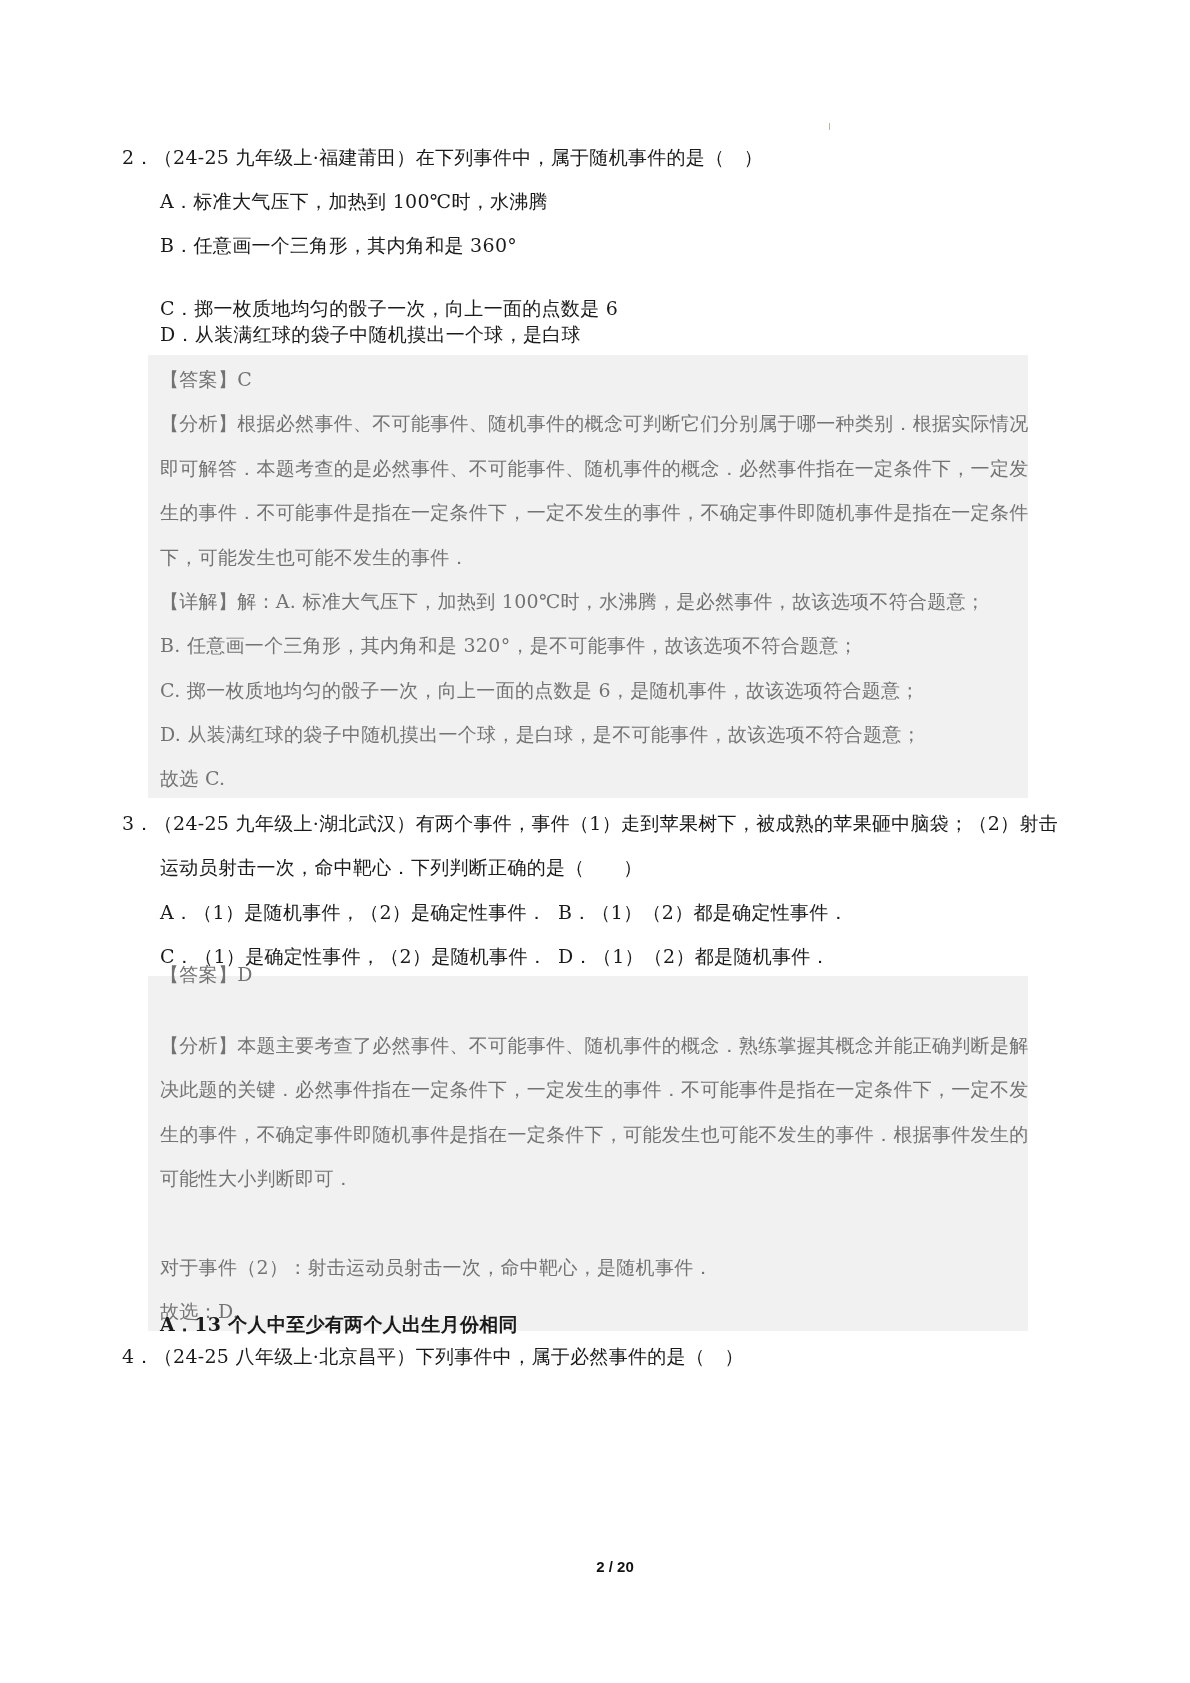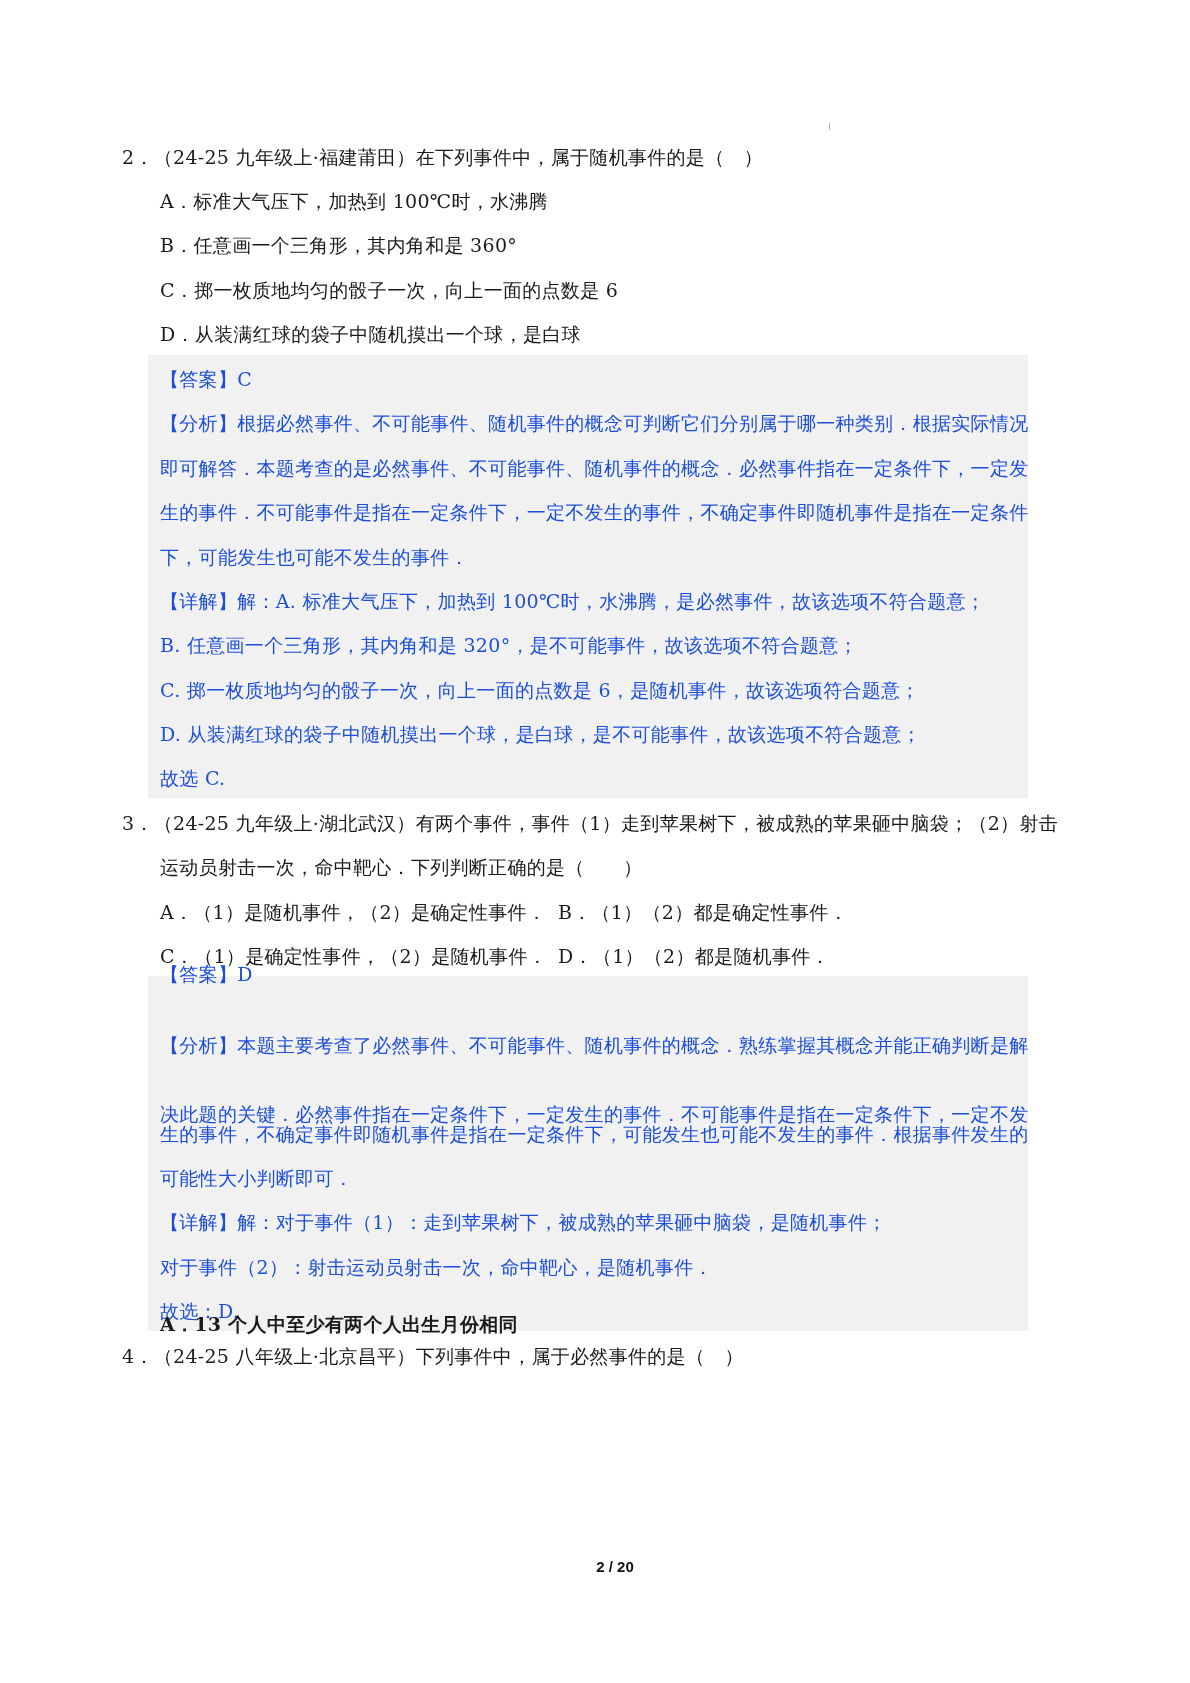--- a/index.html
+++ b/index.html
@@ -4,36 +4,36 @@
 <style>
   html, body { margin: 0; padding: 0; background: #ffffff; }
   body { width: 1190px; height: 1683px; position: relative; overflow: hidden;
          font-family: "DejaVu Serif", "Liberation Serif", serif; color: #1a1a1a; }
   .page { position: absolute; left: 0; top: 0; width: 1190px; height: 1683px; margin-left: 20px; }
   .cursor-mark { position: absolute; left: 809px; top: 123px; width: 1px; height: 7px; background: #b8b8a0; }
   .line { position: absolute; font-size: 19px; line-height: 24px; white-space: nowrap; letter-spacing: 0.3px; }
   .q { left: 102px; }
   .opt { left: 140px; }
   .panel { position: absolute; left: 128px; width: 880px; background: #f1f1f1; }
-  .red { color: #1d4ed8; }
+  .red { color: #737373; }
   .pline { left: 140px; }
   .footer { position: absolute; left: 0; width: 1190px; top: 1558px; text-align: center;
             font-family: "Liberation Sans", "DejaVu Sans", sans-serif; font-weight: bold; font-size: 15px; color: #111; }
 </style>
 </head>
 <body>
 
 <div class="page">
 
   <div class="cursor-mark"></div>
 
   <div class="line q" style="top:145px;">2．（24-25 九年级上·福建莆田）在下列事件中，属于随机事件的是（　）</div>
   <div class="line opt" style="top:189px;">A．标准大气压下，加热到 100℃时，水沸腾</div>
   <div class="line opt" style="top:233px;">B．任意画一个三角形，其内角和是 360°</div>
-  <div class="line opt" style="top:278px;text-align:right;">C．掷一枚质地均匀的骰子一次，向上一面的点数是 6</div>
+  <div class="line opt" style="top:296px;text-align:right;">C．掷一枚质地均匀的骰子一次，向上一面的点数是 6</div>
   <div class="line opt" style="top:322px;">D．从装满红球的袋子中随机摸出一个球，是白球</div>
 
   <div class="panel" style="top:355px; height:443px;"></div>
   <div class="line pline red" style="top:367px;">【答案】C</div>
   <div class="line pline red" style="top:411px;">【分析】根据必然事件、不可能事件、随机事件的概念可判断它们分别属于哪一种类别．根据实际情况</div>
   <div class="line pline red" style="top:456px;">即可解答．本题考查的是必然事件、不可能事件、随机事件的概念．必然事件指在一定条件下，一定发</div>
   <div class="line pline red" style="top:500px;">生的事件．不可能事件是指在一定条件下，一定不发生的事件，不确定事件即随机事件是指在一定条件</div>
   <div class="line pline red" style="top:545px;">下，可能发生也可能不发生的事件．</div>
   <div class="line pline red" style="top:589px;">【详解】解：A. 标准大气压下，加热到 100℃时，水沸腾，是必然事件，故该选项不符合题意；</div>
   <div class="line pline red" style="top:633px;">B. 任意画一个三角形，其内角和是 320°，是不可能事件，故该选项不符合题意；</div>
@@ -44,24 +44,23 @@
   <div class="line q" style="top:811px;">3．（24-25 九年级上·湖北武汉）有两个事件，事件（1）走到苹果树下，被成熟的苹果砸中脑袋；（2）射击</div>
   <div class="line pline" style="top:855px;">运动员射击一次，命中靶心．下列判断正确的是（　　）</div>
   <div class="line opt" style="top:900px;">A．（1）是随机事件，（2）是确定性事件．</div>
   <div class="line" style="top:900px; left:538px;">B．（1）（2）都是确定性事件．</div>
   <div class="line opt" style="top:944px;">C．（1）是确定性事件，（2）是随机事件．</div>
   <div class="line" style="top:944px; left:538px;">D．（1）（2）都是随机事件．</div>
 
   <div class="panel" style="top:976px; height:355px;"></div>
   <div class="line pline red" style="top:962px;">【答案】D</div>
   <div class="line pline red" style="top:1033px;">【分析】本题主要考查了必然事件、不可能事件、随机事件的概念．熟练掌握其概念并能正确判断是解</div>
-  <div class="line pline red" style="top:1102px;">决此题的关键．必然事件指在一定条件下，一定发生的事件．不可能事件是指在一定条件下，一定不发</div>
+  <div class="line pline red" style="top:1077px;">决此题的关键．必然事件指在一定条件下，一定发生的事件．不可能事件是指在一定条件下，一定不发</div>
   <div class="line pline red" style="top:1122px;">生的事件，不确定事件即随机事件是指在一定条件下，可能发生也可能不发生的事件．根据事件发生的</div>
   <div class="line pline red" style="top:1166px;">可能性大小判断即可．</div>
-  <div class="line pline red" style="top:1210px;">【详解】解：对于事件（1）：走到苹果树下，被成熟的苹果砸中脑袋，是随机事件；</div>
   <div class="line pline red" style="top:1255px;">对于事件（2）：射击运动员射击一次，命中靶心，是随机事件．</div>
   <div class="line pline red" style="top:1299px;">故选：D.</div>
 
   <div class="line q" style="top:1344px;">4．（24-25 八年级上·北京昌平）下列事件中，属于必然事件的是（　）</div>
   <div class="line opt" style="top:1312px;font-weight:bold;">A．13 个人中至少有两个人出生月份相同</div>
 
   <div class="footer">2 / 20</div>
 </div>
 
 </body></html>

